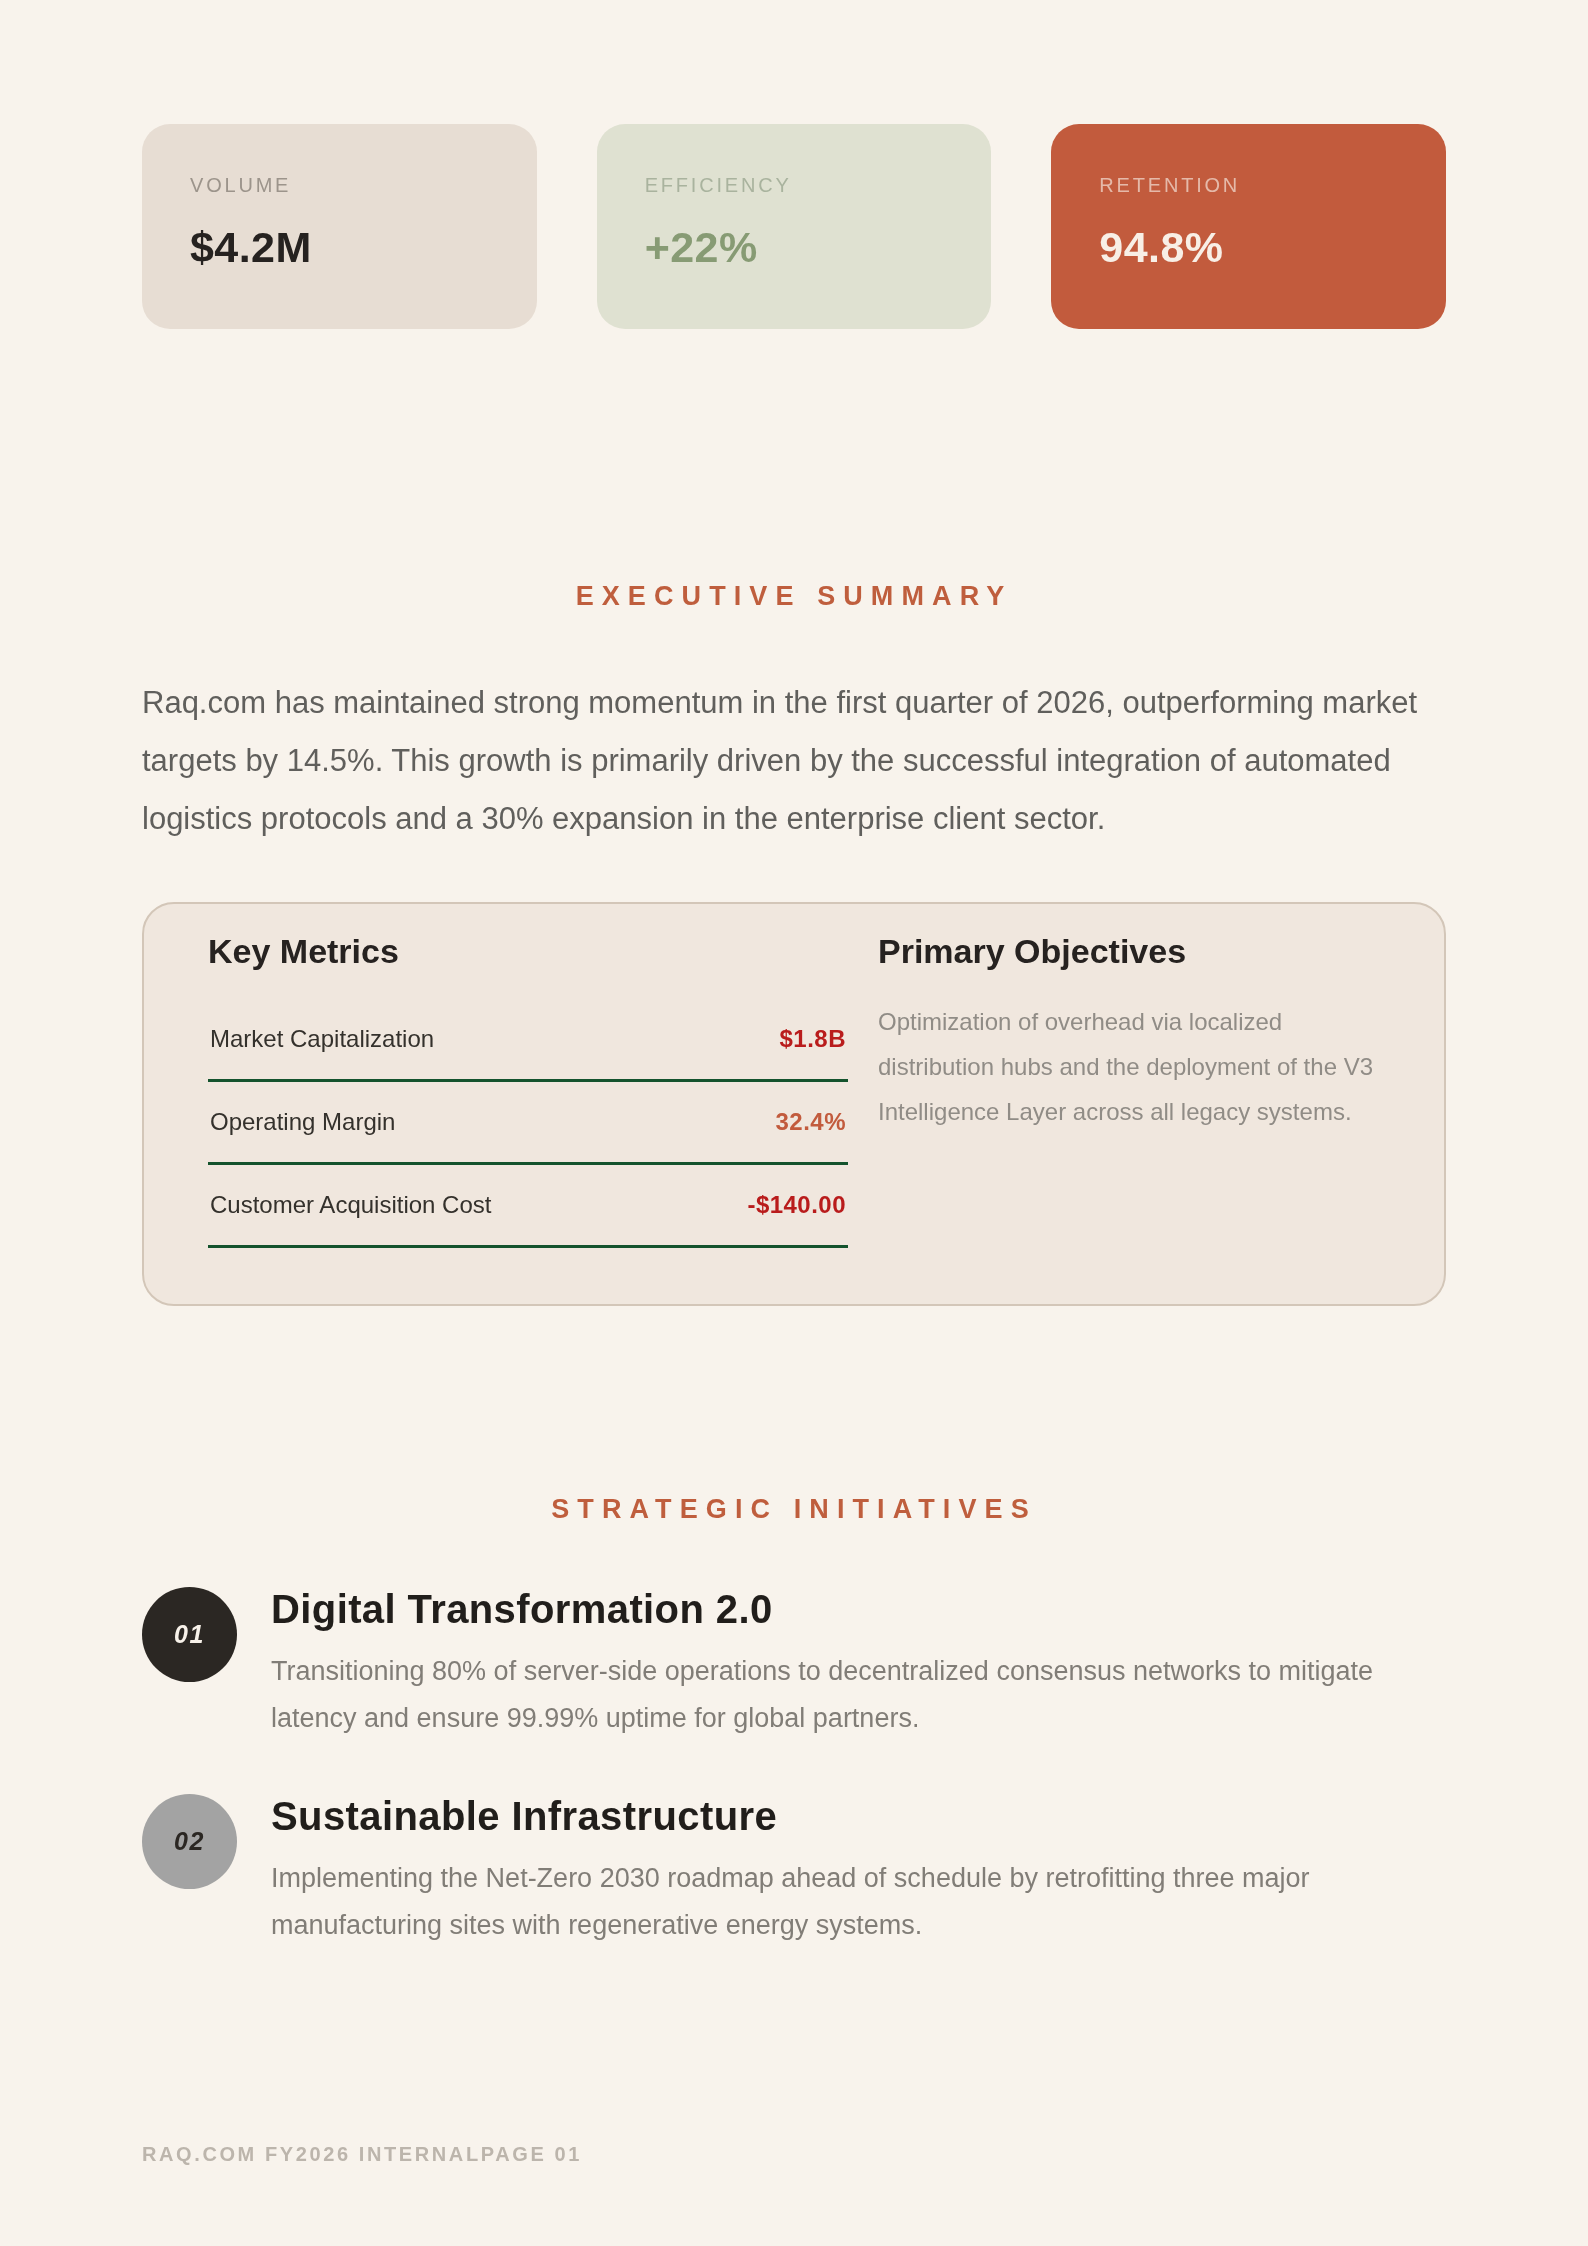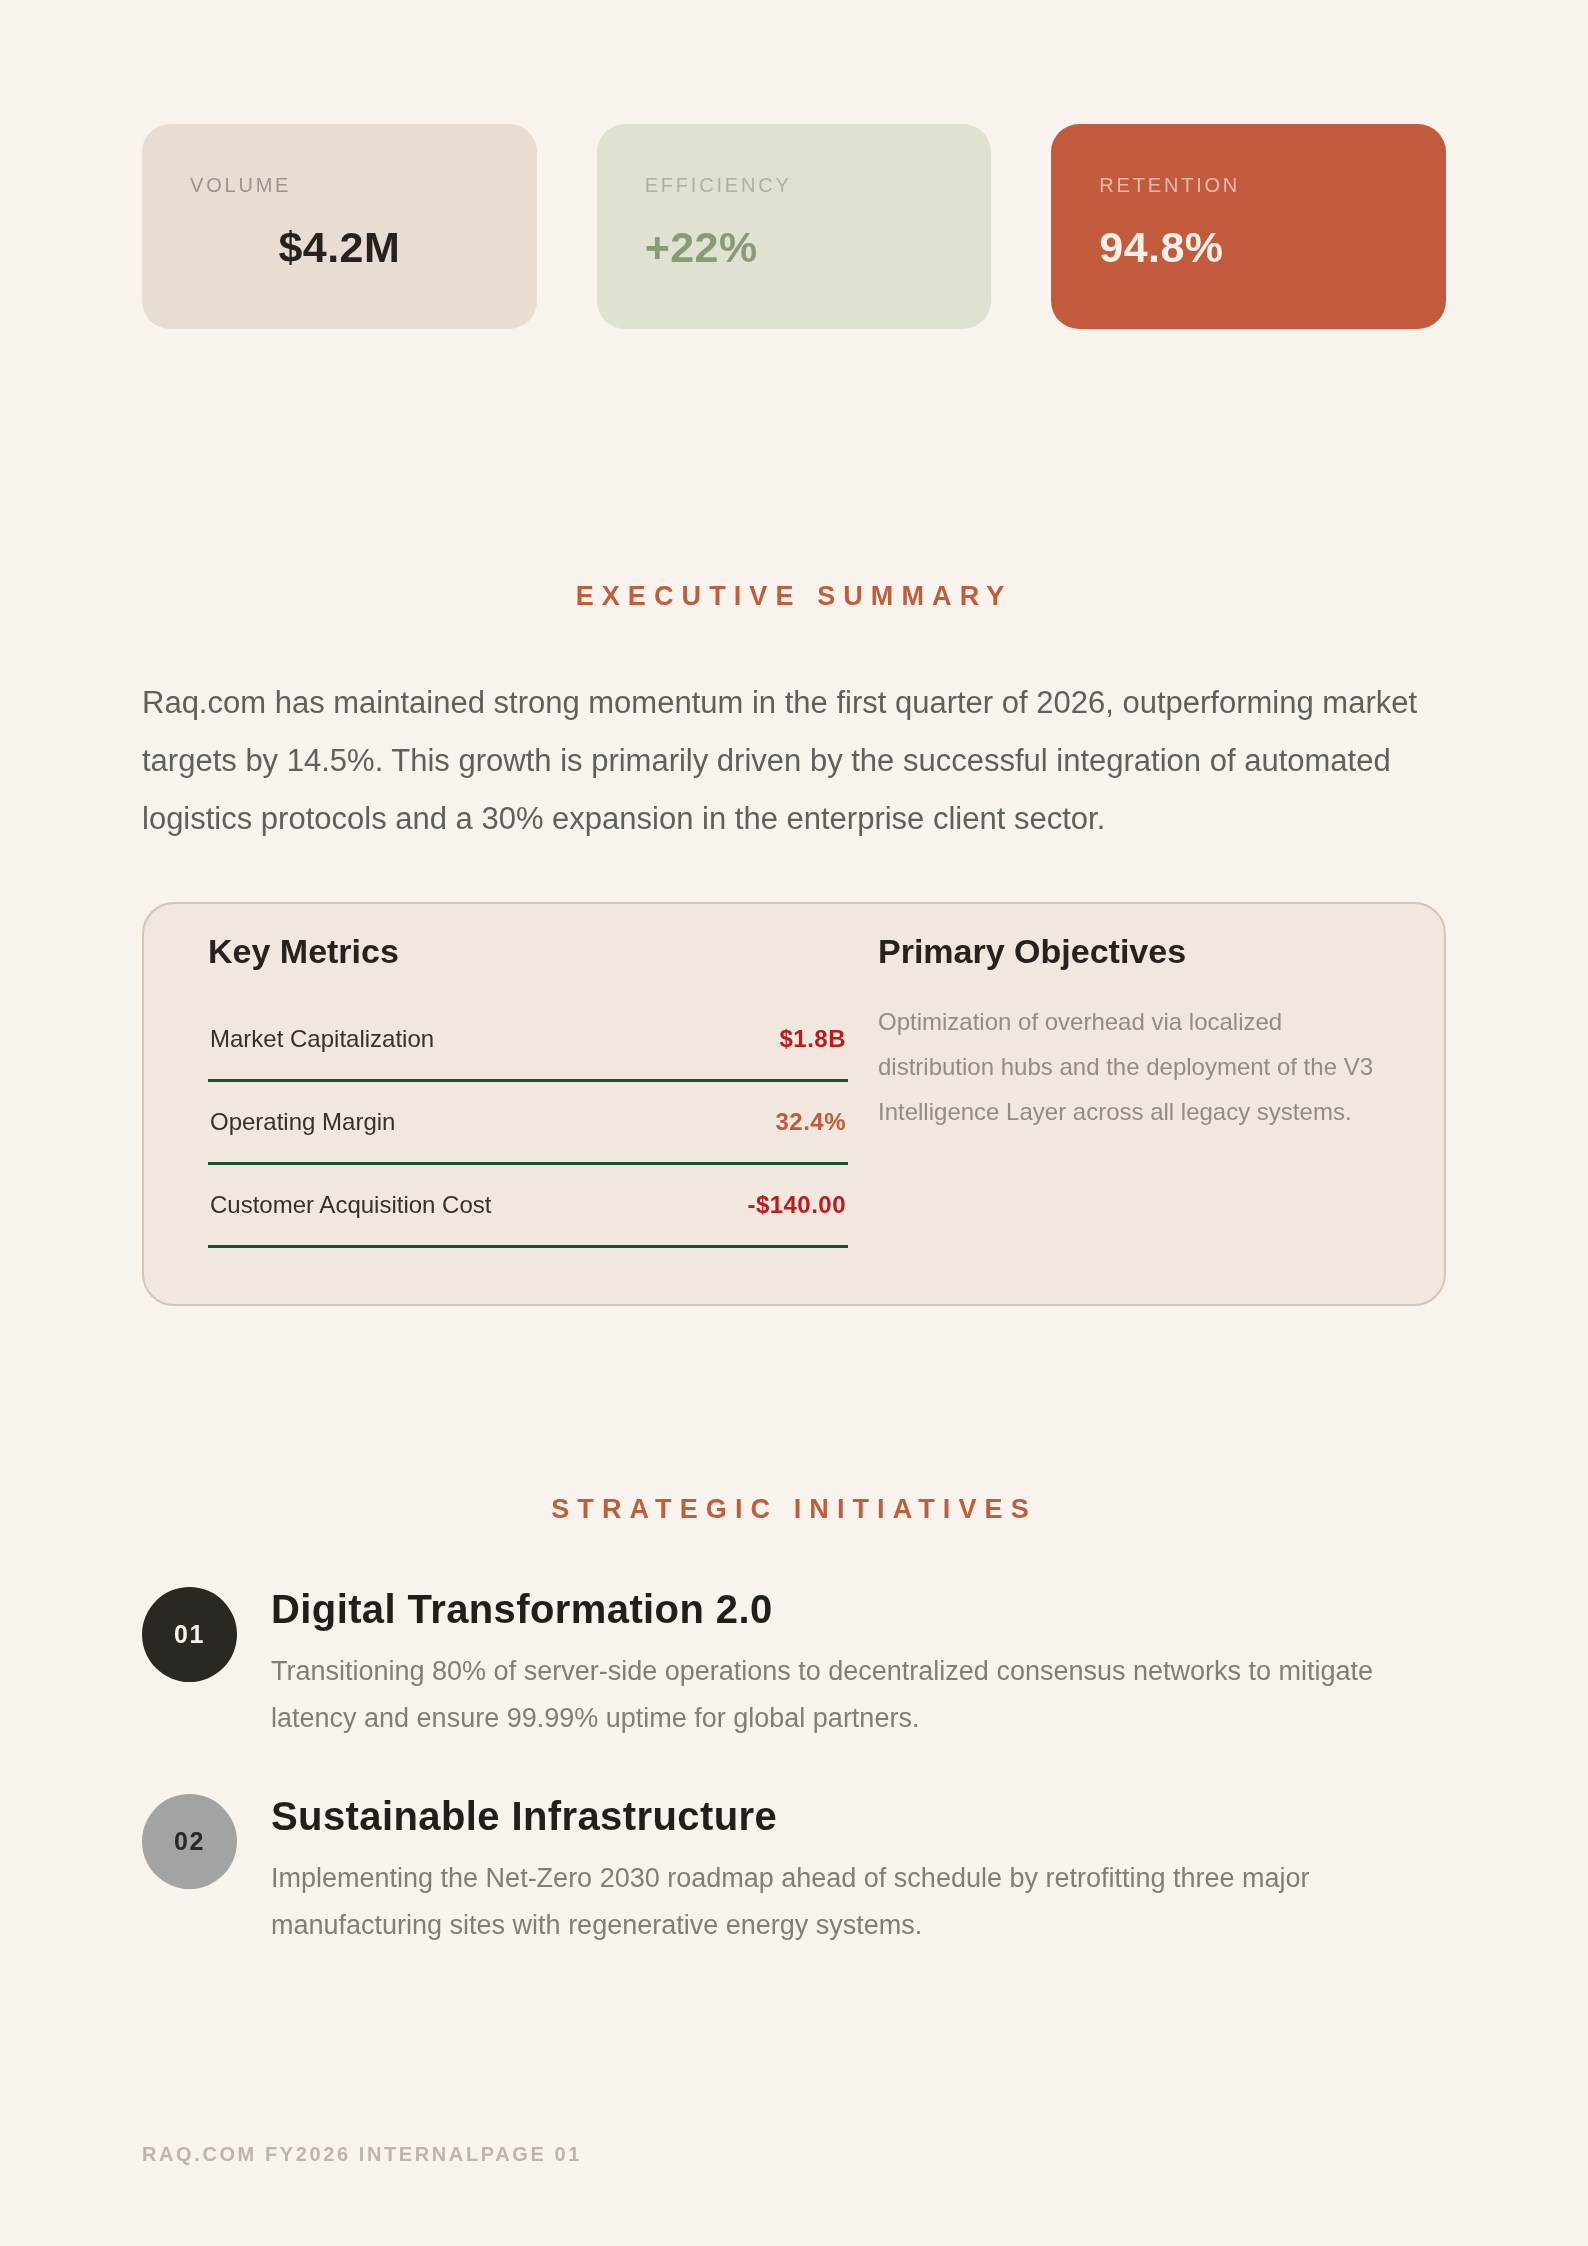--- a/index.html
+++ b/index.html
@@ -30,21 +30,21 @@
     letter-spacing: 0.14em;
   }
   .stat-card .stat-value {
     margin-top: 26px;
     font-size: 43px;
     font-weight: 700;
     letter-spacing: 0.01em;
   }
   .stat-card.beige { background: #e7ddd3; }
   .stat-card.beige .stat-label { color: #9c948b; }
-  .stat-card.beige .stat-value { color: #262220; text-align: center; }
+  .stat-card.beige .stat-value { color: #262220; }
   .stat-card.sage { background: #dfe1d1; }
   .stat-card.sage .stat-label { color: #a9b39e; }
   .stat-card.sage .stat-value { color: #879b74; }
   .stat-card.terracotta { background: #c25b3d; }
   .stat-card.terracotta .stat-label { color: rgba(248,237,228,0.65); }
   .stat-card.terracotta .stat-value { color: #f8efe6; }
 
   
   .section-header {
     display: flex;
@@ -115,20 +115,21 @@
     flex: 0 0 auto;
     width: 95px;
     height: 95px;
     border-radius: 50%;
     display: flex;
     align-items: center;
     justify-content: center;
     font-size: 25px;
     font-weight: 700;
     letter-spacing: 0.06em;
+    font-style: italic;
   }
   .badge.dark { background: #2b2723; color: #f7f1e9; }
   .badge.light { background: #a3a3a3; color: #2b2723; }
   .initiative-content { margin-left: 34px; flex: 1; }
   .initiative-title {
     font-size: 40px;
     font-weight: 700;
     color: #211e1b;
     letter-spacing: 0.01em;
   }

